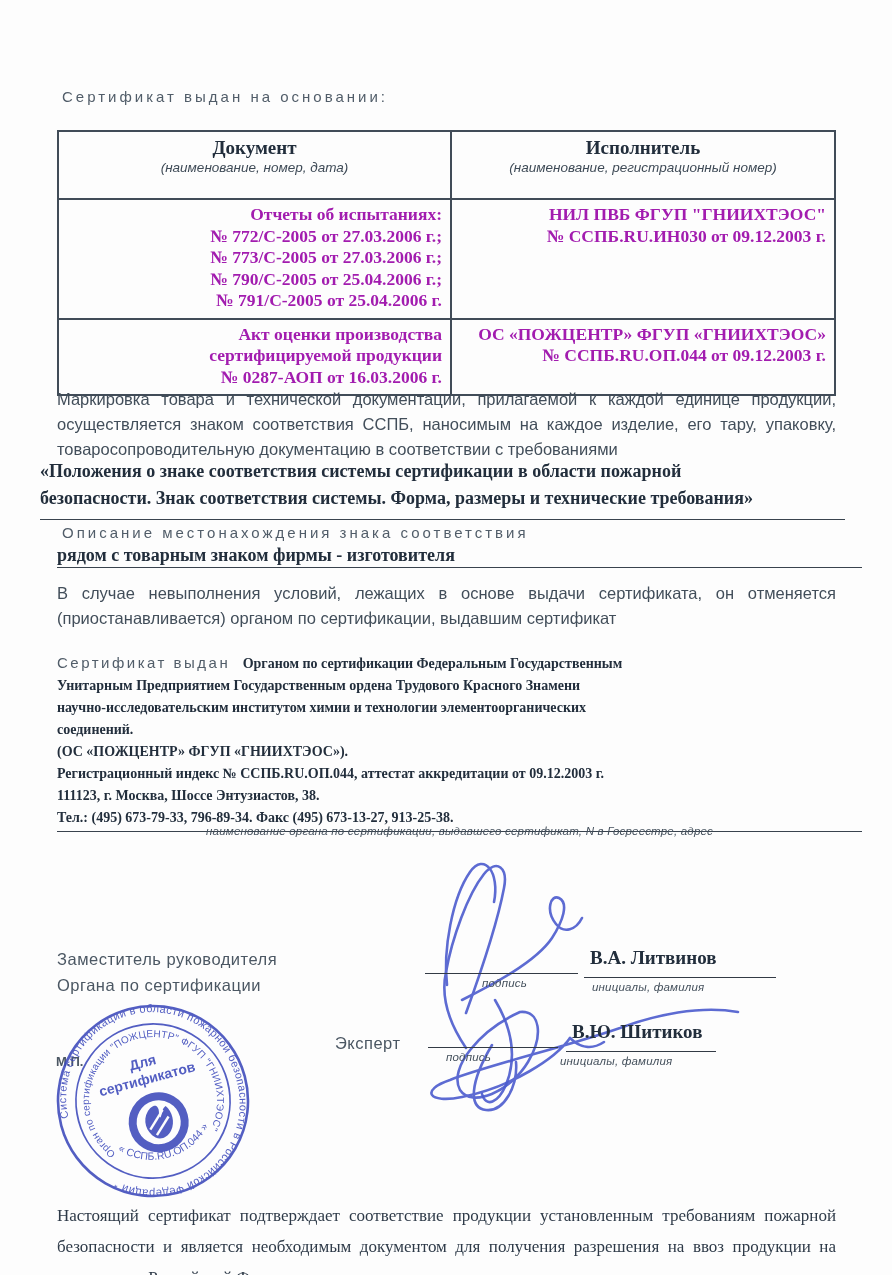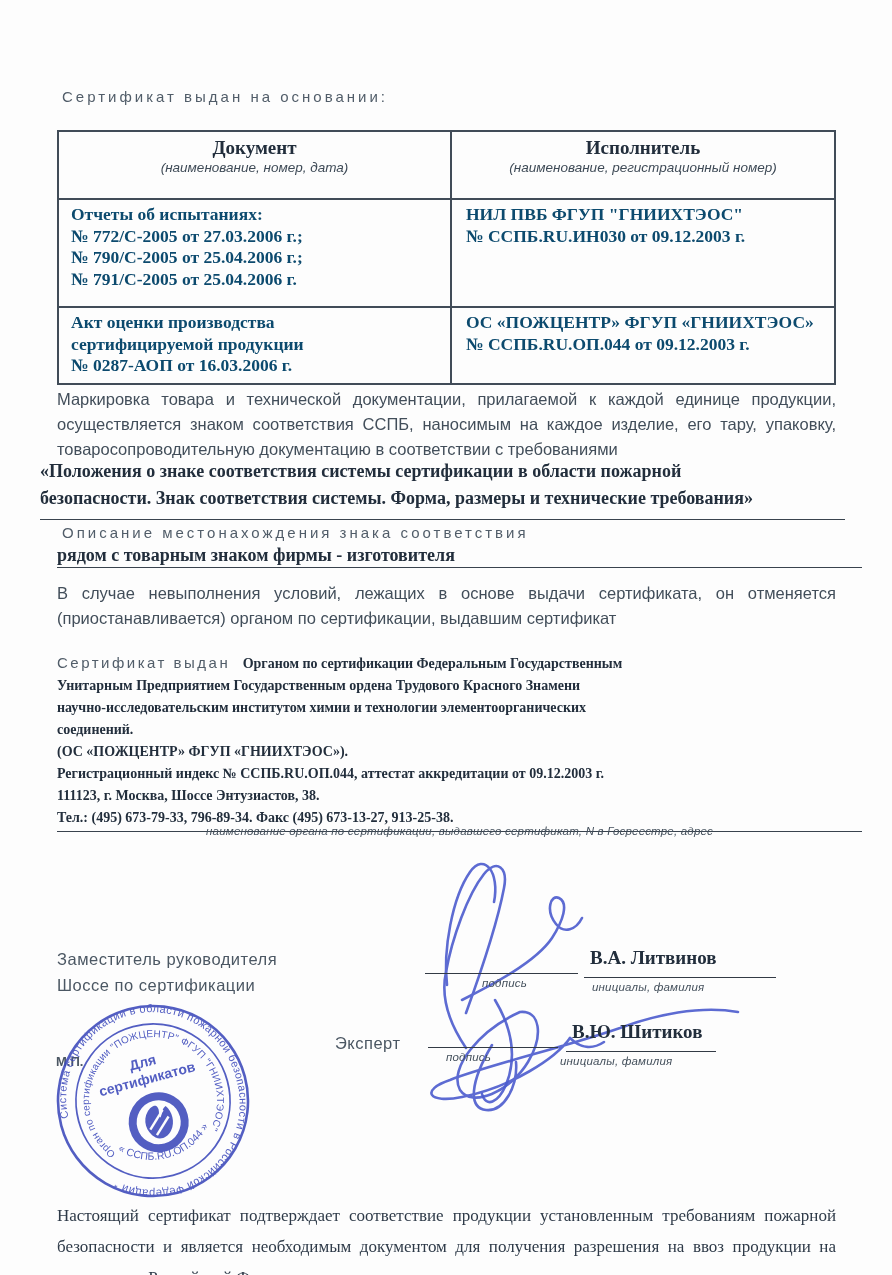--- a/index.html
+++ b/index.html
@@ -18,21 +18,21 @@
   .basis-table{left:57px;top:130px;width:779px;border:2px solid #414c58;box-sizing:border-box;}
   .t-row{display:flex;}
   .t-row + .t-row{border-top:2px solid #414c58;}
   .t-cell{box-sizing:border-box;}
   .t-cell.c1{width:393px;border-radius:27px;}
   .t-cell.c2{width:386px;border-left:2px solid #414c58;}
   .t-head{height:66px;text-align:center;padding-top:5px;}
   .t-head .tt{font-family:"Liberation Serif",serif;font-weight:bold;font-size:19px;color:#222e3c;}
   .t-head .ts{font-style:italic;font-size:13.5px;color:#3e4a56;margin-top:1px;}
   .t-body{padding:4px 8px 6px 12px;}
-  .t-body .ln{font-family:"Liberation Serif",serif;font-weight:bold;font-size:17.5px;line-height:21.5px;color:#0c4a6e;white-space:nowrap;}
+  .t-body .ln{font-family:"Liberation Serif",serif;font-weight:bold;font-size:17.5px;line-height:21.5px;color:#a21caf;white-space:nowrap;text-align:right;}
   .row1 .t-body{min-height:106px;}
   .row2 .t-body{min-height:62px;}
 
   .regulation{left:40px;top:458px;width:805px;border-bottom:1.5px solid #39434e;padding-bottom:7px;}
   .regulation .ln{font-size:18px;line-height:27px;white-space:nowrap;}
 
   .ryadom{left:57px;top:545px;width:805px;border-bottom:1.5px solid #39434e;padding-bottom:1px;}
   .ryadom .v{font-size:18px;}
 
   .issuer{left:57px;top:653px;width:805px;}
@@ -65,20 +65,21 @@
       </div>
       <div class="t-cell c2 t-head">
         <div class="tt">Исполнитель</div>
         <div class="ts">(наименование, регистрационный номер)</div>
       </div>
     </div>
     <div class="t-row row1">
       <div class="t-cell c1 t-body">
         <div class="ln">Отчеты об испытаниях:</div>
         <div class="ln">№ 772/С-2005 от 27.03.2006 г.;</div>
+        <div class="ln">№ 773/С-2005 от 27.03.2006 г.;</div>
         <div class="ln">№ 790/С-2005 от 25.04.2006 г.;</div>
         <div class="ln">№ 791/С-2005 от 25.04.2006 г.</div>
       </div>
       <div class="t-cell c2 t-body" style="padding-left:14px;">
         <div class="ln">НИЛ ПВБ ФГУП "ГНИИХТЭОС"</div>
         <div class="ln">№ ССПБ.RU.ИН030  от 09.12.2003 г.</div>
       </div>
     </div>
     <div class="t-row row2">
       <div class="t-cell c1 t-body">
@@ -136,21 +137,21 @@
       <g stroke="#4c5cce" stroke-width="2.6" fill="none" stroke-linecap="round" opacity="0.9">
         <path d="M 738,172 C 700,165 655,175 620,188 C 562,208 485,226 450,240 C 420,250 428,264 462,257 C 512,247 556,218 570,198"></path>
         <path d="M 520,172 C 480,190 448,228 460,250 C 472,268 510,252 528,222 C 544,195 540,170 520,172"></path>
         <path d="M 492,205 C 470,242 468,268 486,270 C 504,272 518,246 516,222"></path>
         <path d="M 570,198 C 580,208 592,210 604,202"></path>
       </g>
     </svg>
 
     <div class="abs role" style="left:57px;top:106px;">
       <div>Заместитель руководителя</div>
-      <div>Шоссе по сертификации</div>
+      <div>Органа по сертификации</div>
     </div>
 
     <div class="abs sigline" style="left:425px;top:133px;width:153px;"></div>
     <div class="abs ital-cap" style="left:482px;top:137px;">подпись</div>
     <div class="abs name" style="left:590px;top:107px;">В.А. Литвинов</div>
     <div class="abs sigline" style="left:584px;top:137px;width:192px;"></div>
     <div class="abs ital-cap" style="left:592px;top:141px;">инициалы, фамилия</div>
 
     <div class="abs role" style="left:335px;top:190px;">Эксперт</div>
     <div class="abs sigline" style="left:428px;top:207px;width:130px;"></div>

